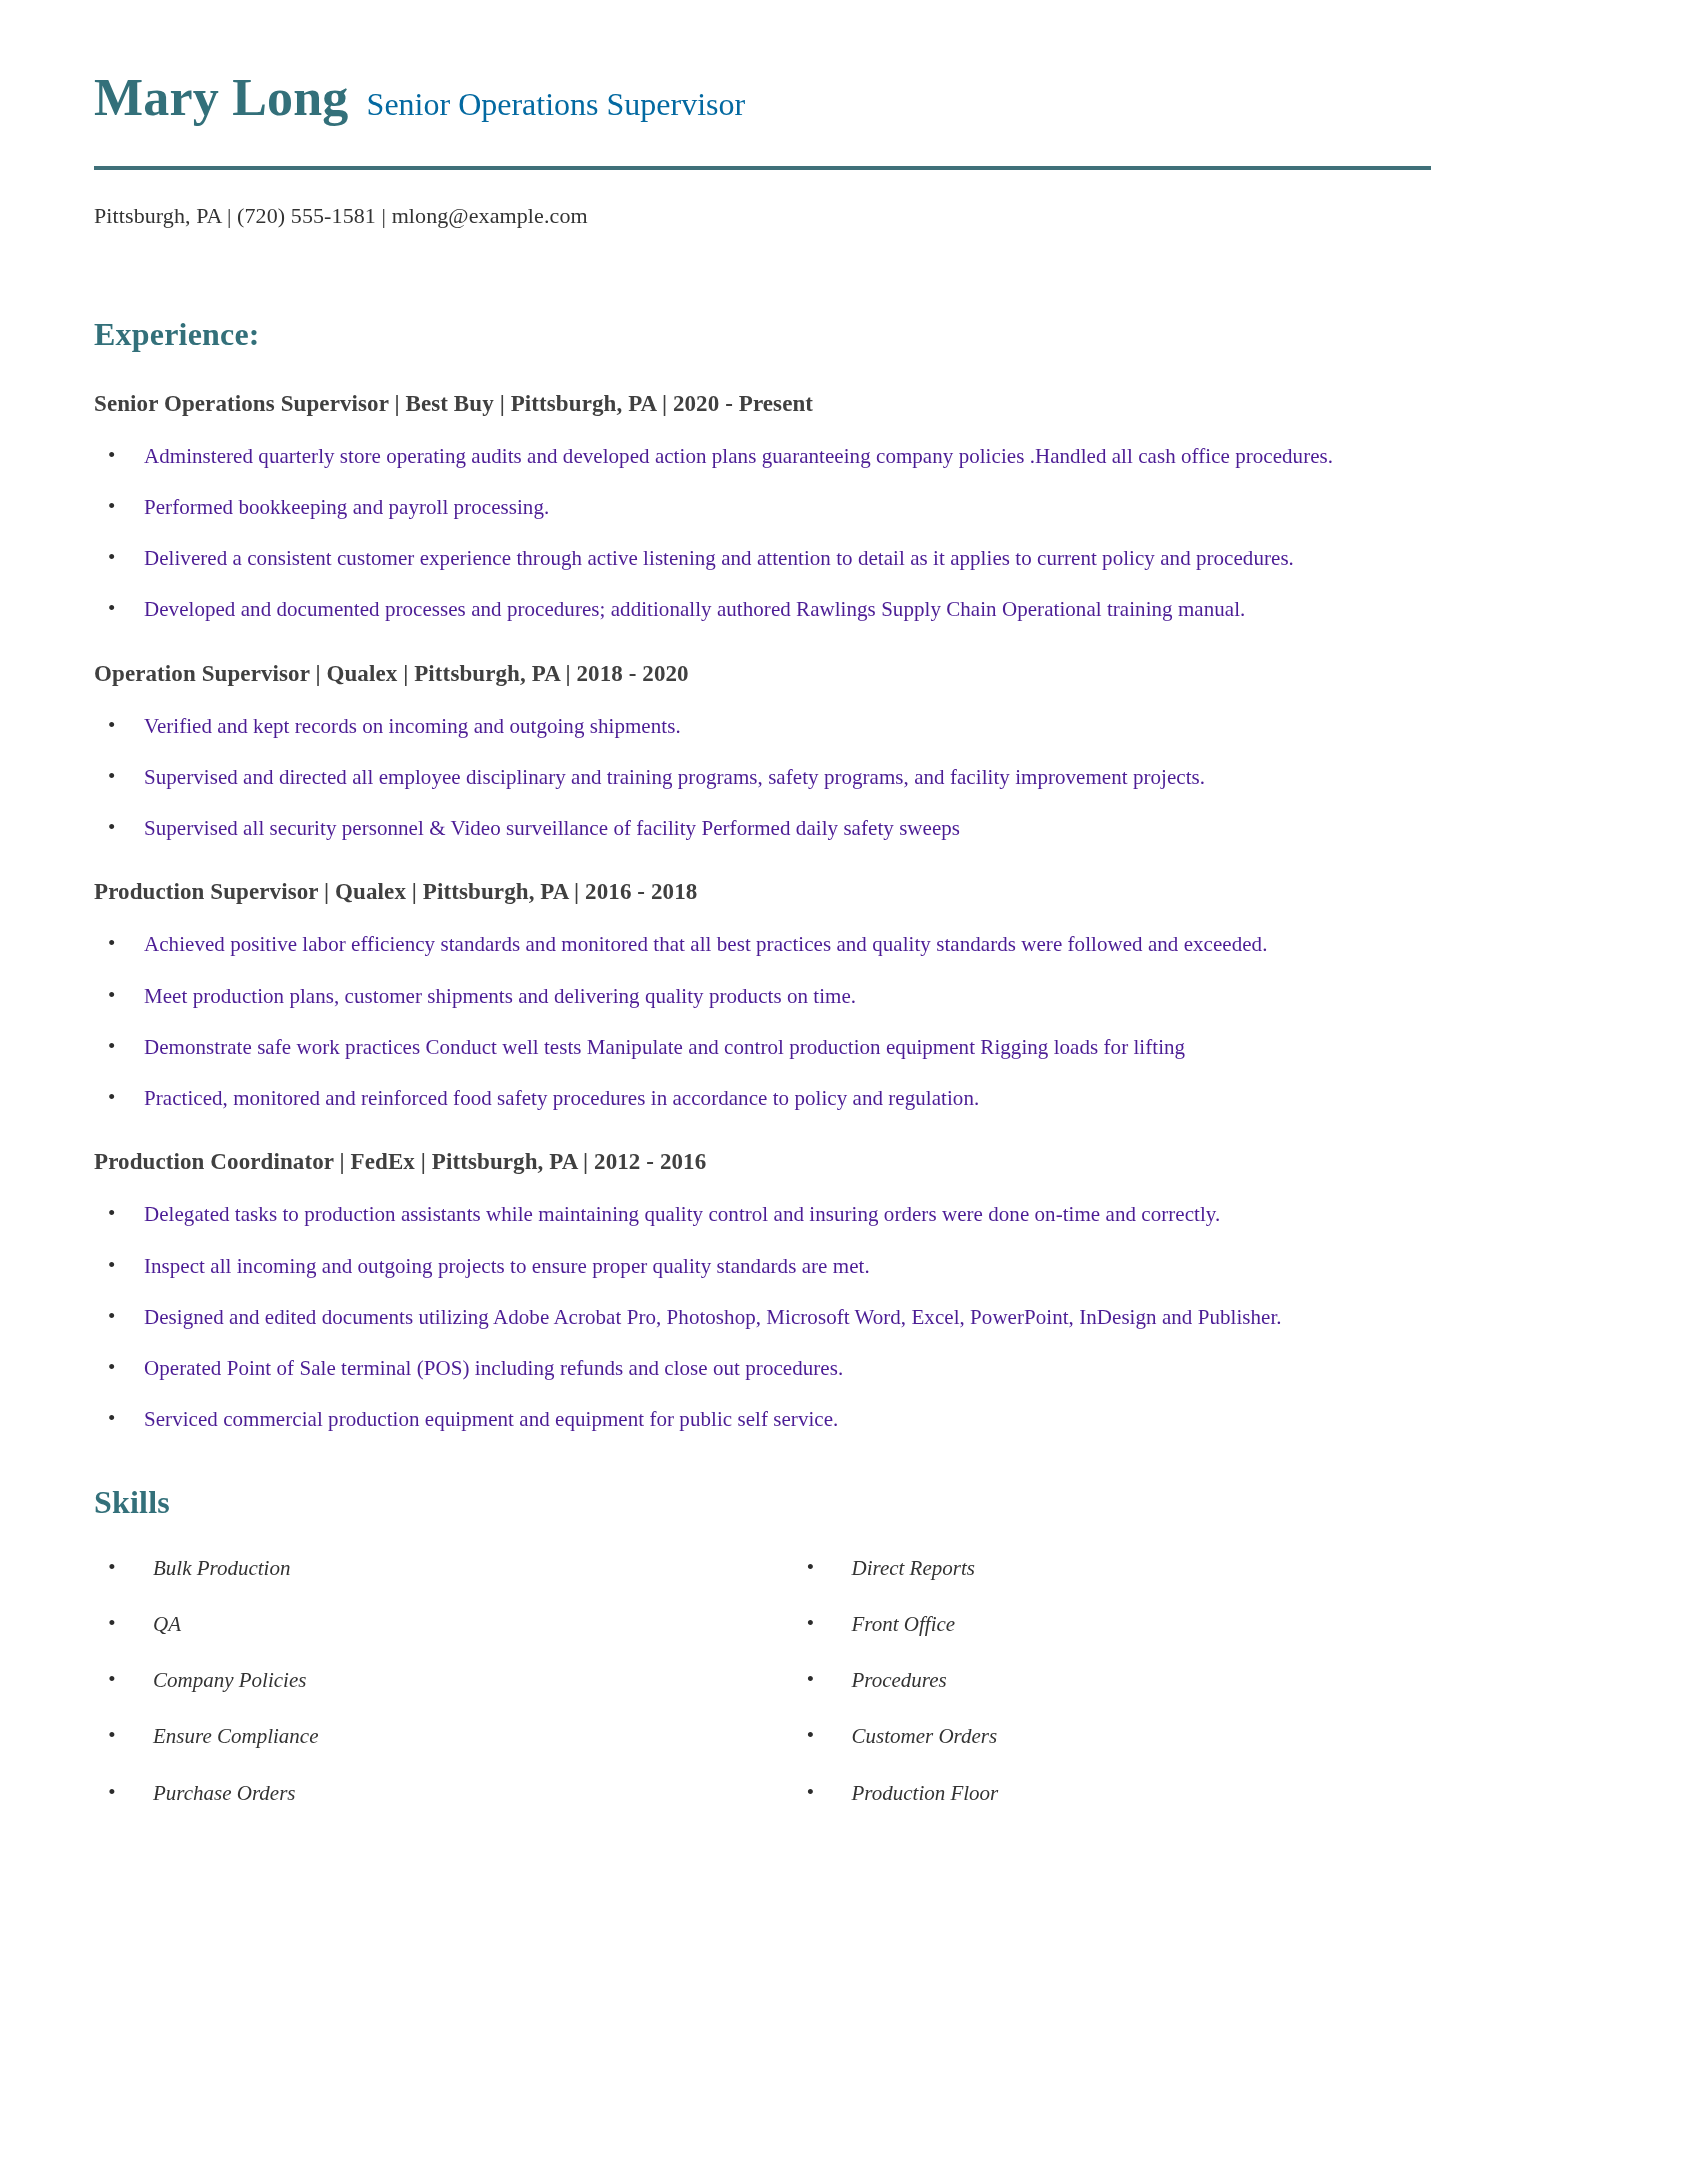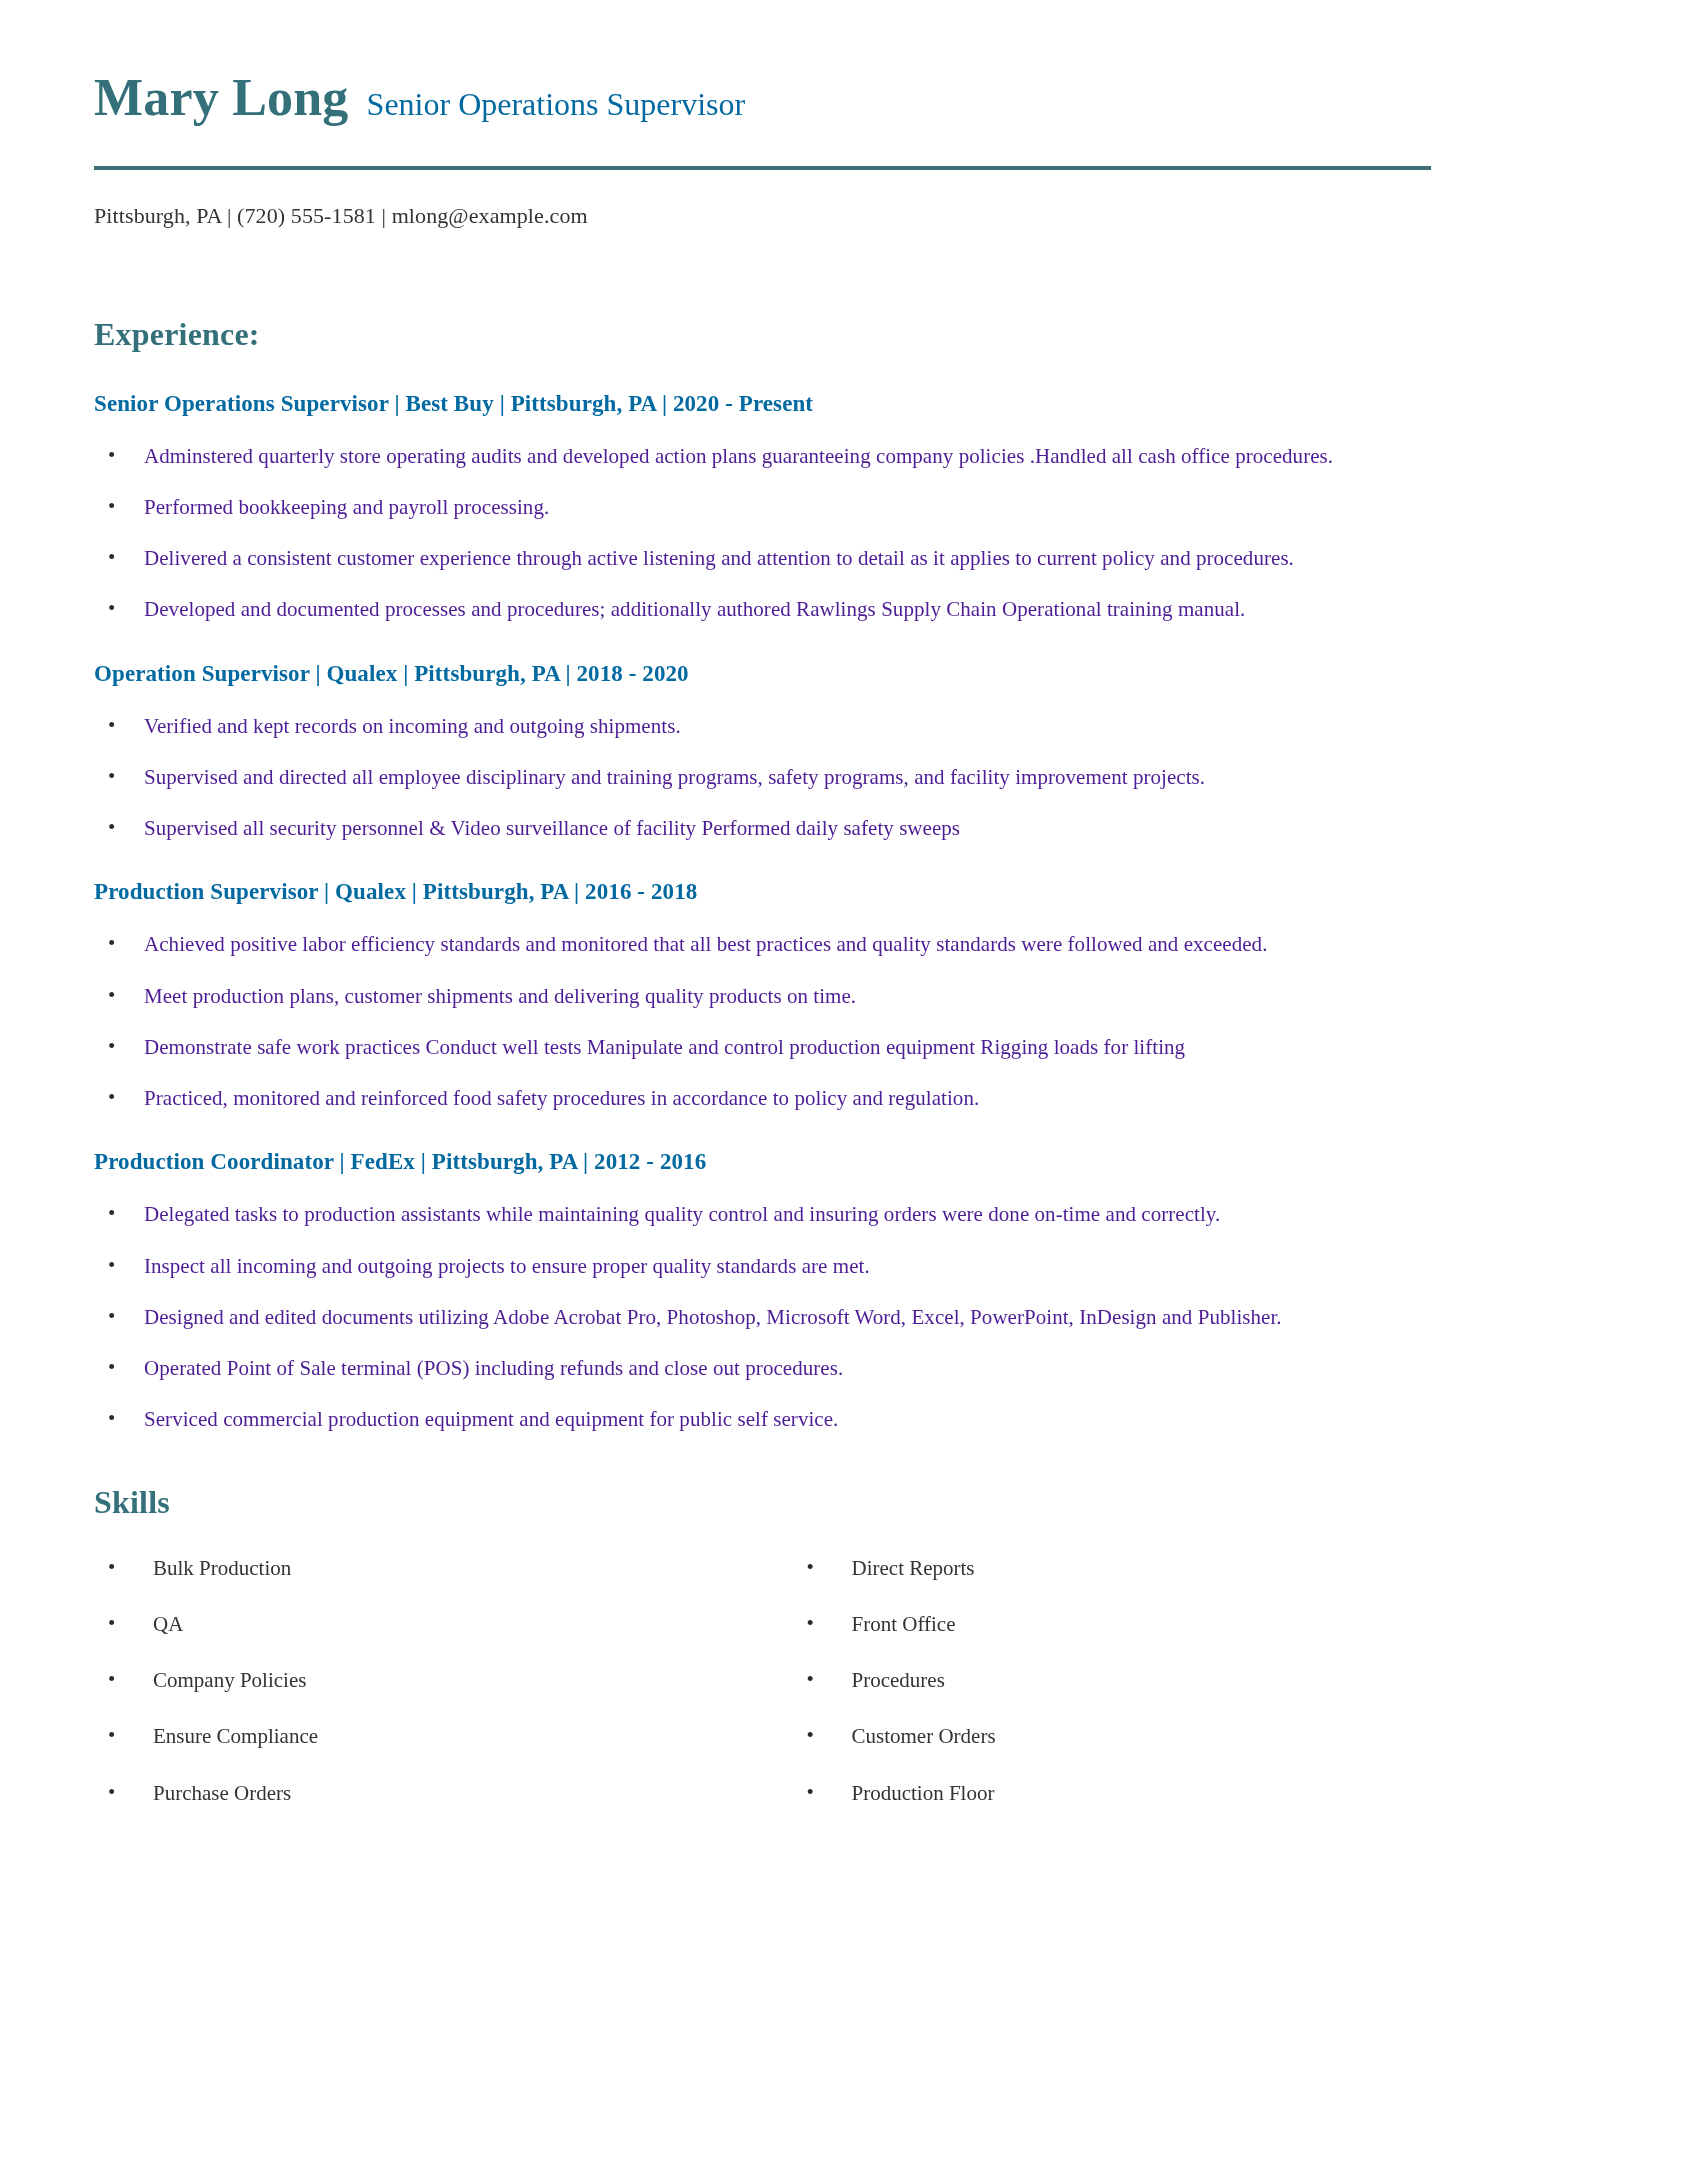--- a/index.html
+++ b/index.html
@@ -70,21 +70,21 @@
     font-weight: bold;
     letter-spacing: 0.2px;
   }
   #experience-section { margin-top: 87px; }
   #skills-section { margin-top: 51px; }
 
   .job { margin-top: 0; }
   .job-heading {
     font-size: 23px;
     font-weight: bold;
-    color: #0369a1;
+    color: #404040;
     margin-top: 38px;
     letter-spacing: 0.1px;
   }
   #experience-section .job:first-of-type .job-heading { margin-top: 38px; }
 
   ul.bullets {
     list-style: none;
     margin: 0;
     padding: 0;
   }
@@ -123,20 +123,21 @@
     margin: 0;
     padding: 0;
   }
   ul.skills-list li {
     position: relative;
     font-size: 21px;
     line-height: 1.25;
     color: #333333;
     padding-left: 59px;
     margin-top: 30px;
+    font-style: italic;
   }
   ul.skills-list li:first-child { margin-top: 30px; }
   ul.skills-list li::before {
     content: "\2022";
     position: absolute;
     left: 14px;
     top: -1px;
     font-size: 21px;
     color: #2c2c2c;
     line-height: 1.25;

